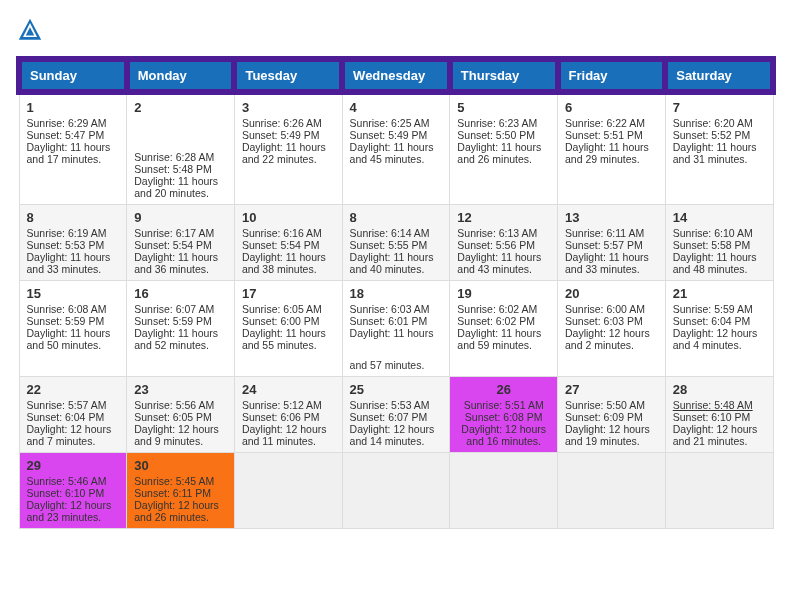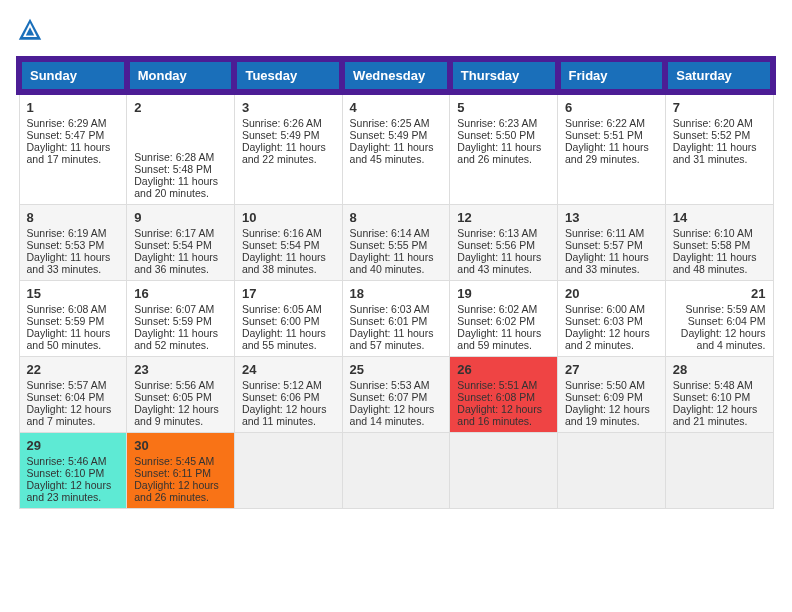--- a/index.html
+++ b/index.html
@@ -240,37 +240,37 @@
           <span style="display: block;">Sunrise: 6:05 AM</span>
           <span style="display: block;">Sunset: 6:00 PM</span>
           <span style="display: block;">Daylight: 11 hours</span>
           <span style="display: block;">and 55 minutes.</span>
         </td>
         <td style="background: rgb(255, 255, 255);">
           <span class="day-num">18</span>
           <span style="display: block;">Sunrise: 6:03 AM</span>
           <span style="display: block;">Sunset: 6:01 PM</span>
           <span style="display: block;">Daylight: 11 hours</span>
-          <span style="display: block;">and 57 minutes.</span>
+          <span style="display: block; margin-top: 20px;">and 57 minutes.</span>
         </td>
         <td style="background: rgb(255, 255, 255);">
           <span class="day-num">19</span>
           <span style="display: block;">Sunrise: 6:02 AM</span>
           <span style="display: block;">Sunset: 6:02 PM</span>
           <span style="display: block;">Daylight: 11 hours</span>
           <span style="display: block;">and 59 minutes.</span>
         </td>
         <td style="background: rgb(255, 255, 255);">
           <span class="day-num">20</span>
           <span style="display: block;">Sunrise: 6:00 AM</span>
           <span style="display: block;">Sunset: 6:03 PM</span>
           <span style="display: block;">Daylight: 12 hours</span>
           <span style="display: block;">and 2 minutes.</span>
         </td>
-        <td style="background: rgb(255, 255, 255); text-align: right;">
+        <td style="background: rgb(255, 255, 255);">
           <span class="day-num">21</span>
           <span style="display: block;">Sunrise: 5:59 AM</span>
           <span style="display: block;">Sunset: 6:04 PM</span>
           <span style="display: block;">Daylight: 12 hours</span>
           <span style="display: block;">and 4 minutes.</span>
         </td>
       </tr>
       <tr>
         <td style="background: rgb(245, 245, 245);">
           <span class="day-num">22</span>
@@ -293,44 +293,44 @@
           <span style="display: block;">Daylight: 12 hours</span>
           <span style="display: block;">and 11 minutes.</span>
         </td>
         <td style="background: rgb(245, 245, 245);">
           <span class="day-num">25</span>
           <span style="display: block;">Sunrise: 5:53 AM</span>
           <span style="display: block;">Sunset: 6:07 PM</span>
           <span style="display: block;">Daylight: 12 hours</span>
           <span style="display: block;">and 14 minutes.</span>
         </td>
-        <td style="background: #ef4444;">
+        <td style="background: #d946ef; text-align: center;">
           <span class="day-num">26</span>
           <span style="display: block;">Sunrise: 5:51 AM</span>
           <span style="display: block;">Sunset: 6:08 PM</span>
           <span style="display: block;">Daylight: 12 hours</span>
           <span style="display: block;">and 16 minutes.</span>
         </td>
         <td style="background: rgb(245, 245, 245);">
           <span class="day-num">27</span>
           <span style="display: block;">Sunrise: 5:50 AM</span>
           <span style="display: block;">Sunset: 6:09 PM</span>
           <span style="display: block;">Daylight: 12 hours</span>
           <span style="display: block;">and 19 minutes.</span>
         </td>
         <td style="background: rgb(245, 245, 245);">
           <span class="day-num">28</span>
-          <span style="display: block;">Sunrise: 5:48 AM</span>
+          <span style="display: block; text-decoration: underline;">Sunrise: 5:48 AM</span>
           <span style="display: block;">Sunset: 6:10 PM</span>
           <span style="display: block;">Daylight: 12 hours</span>
           <span style="display: block;">and 21 minutes.</span>
         </td>
       </tr>
       <tr>
-        <td style="background: #5eead4;">
+        <td style="background: #d946ef;">
           <span class="day-num">29</span>
           <span style="display: block;">Sunrise: 5:46 AM</span>
           <span style="display: block;">Sunset: 6:10 PM</span>
           <span style="display: block;">Daylight: 12 hours</span>
           <span style="display: block;">and 23 minutes.</span>
         </td>
         <td style="background: #f97316;">
           <span class="day-num">30</span>
           <span style="display: block;">Sunrise: 5:45 AM</span>
           <span style="display: block;">Sunset: 6:11 PM</span>

